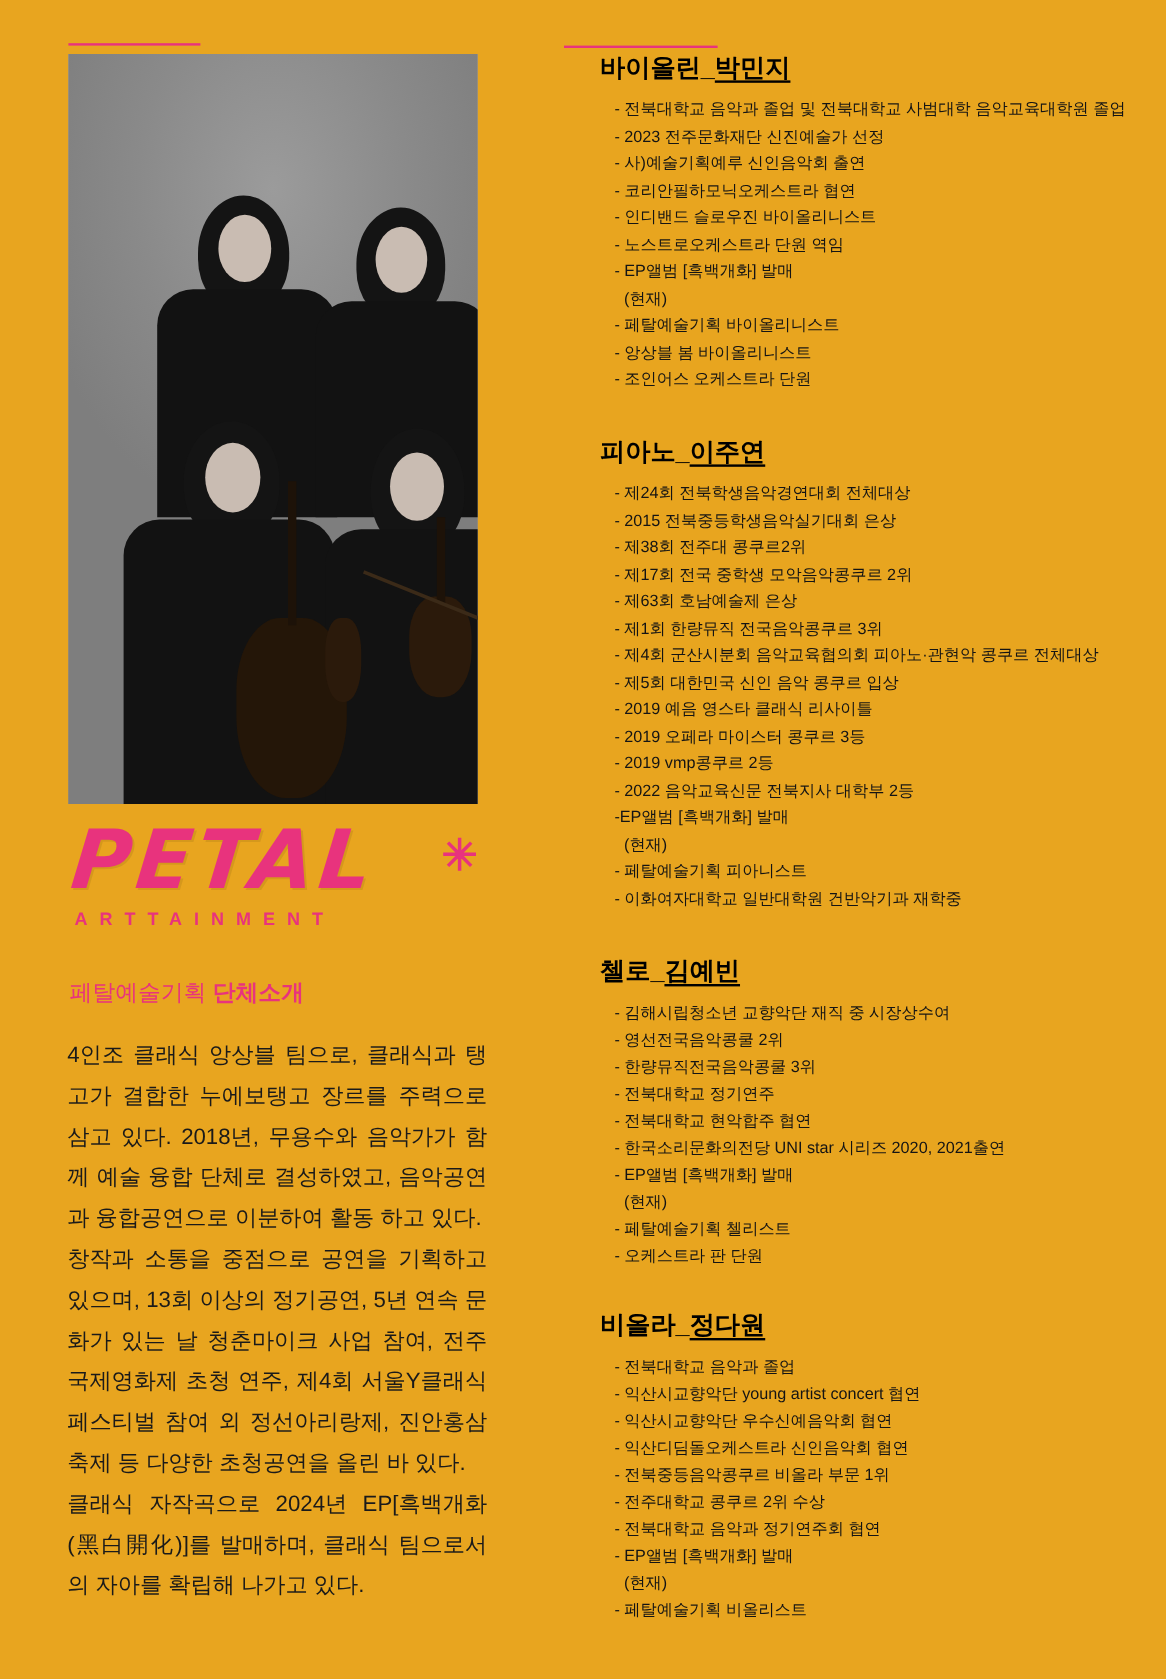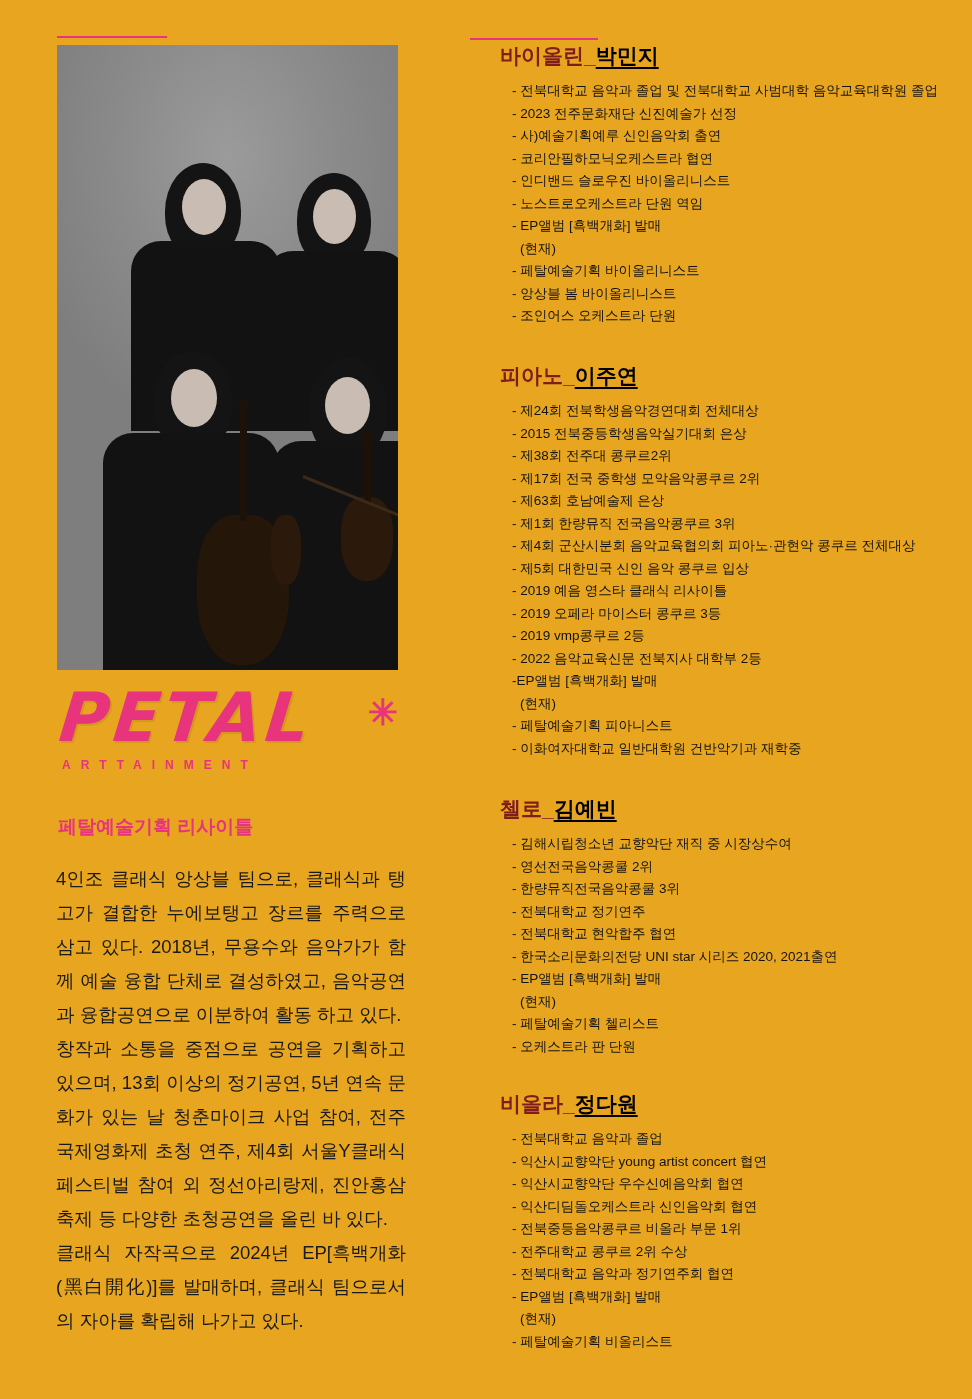--- a/index.html
+++ b/index.html
@@ -101,37 +101,37 @@
     right: 22px;
     top: 8px;
     font-size: 36px;
     color: #e8337d;
     font-weight: 700;
   }
   .logo-sub {
     position: absolute;
     left: 62px;
     top: 758px;
-    font-size: 12px;
+    font-size: 15px;
     letter-spacing: 10px;
     color: #e8337d;
     font-weight: 700;
   }
 
   .about-title-row {
     position: absolute;
     left: 58px;
     top: 814px;
     font-size: 19px;
     font-weight: 700;
     color: #1a1a1a;
   }
   .about-title-row .accent {
     color: #e8337d;
-    font-weight: 700;
+    font-weight: 400;
     margin-top: 37px;
   }
 
   .about-body {
     position: absolute;
     left: 56px;
     top: 862px;
     width: 350px;
     font-size: 18.5px;
     line-height: 34px;
@@ -153,21 +153,21 @@
     position: relative;
     margin-left: 26px;
   }
   .sec-head {
     font-size: 21px;
     font-weight: 700;
     color: #1a1a1a;
     margin-bottom: 10px;
   }
   .sec-head .role {
-    color: #7f1d1d;
+    color: #000000;
   }
   .sec-head .name {
     color: #000000;
     text-decoration: underline;
     text-underline-offset: 4px;
   }
   .bullets {
     list-style: none;
     margin: 0;
     padding: 0 0 0 12px;
@@ -227,21 +227,21 @@
     </div>
 
     <div class="logo-wrap">
       <div class="logo-text">PETAL</div>
       <span class="logo-asterisk">✳</span>
     </div>
     <div class="logo-sub">ARTTAINMENT</div>
 
     <div class="about-title-row">
       <span class="accent">페탈예술기획</span>
-      <span style="color:#e8337d;">리사이틀</span>
+      <span style="color:#e8337d;">단체소개</span>
     </div>
 
     <div class="about-body">4인조 클래식 앙상블 팀으로, 클래식과 탱고가 결합한 누에보탱고 장르를 주력으로 삼고 있다. 2018년, 무용수와 음악가가 함께 예술 융합 단체로 결성하였고, 음악공연과 융합공연으로 이분하여 활동 하고 있다.
 창작과 소통을 중점으로 공연을 기획하고 있으며, 13회 이상의 정기공연, 5년 연속 문화가 있는 날 청춘마이크 사업 참여, 전주국제영화제 초청 연주, 제4회 서울Y클래식 페스티벌 참여 외 정선아리랑제, 진안홍삼축제 등 다양한 초청공연을 올린 바 있다.
 클래식 자작곡으로 2024년 EP[흑백개화(黑白開化)]를 발매하며, 클래식 팀으로서의 자아를 확립해 나가고 있다.</div>
   </div>
 
   <div class="right-col">
 
     <div class="section" style="position:absolute; left:26px; top:42px; width:490px;">

